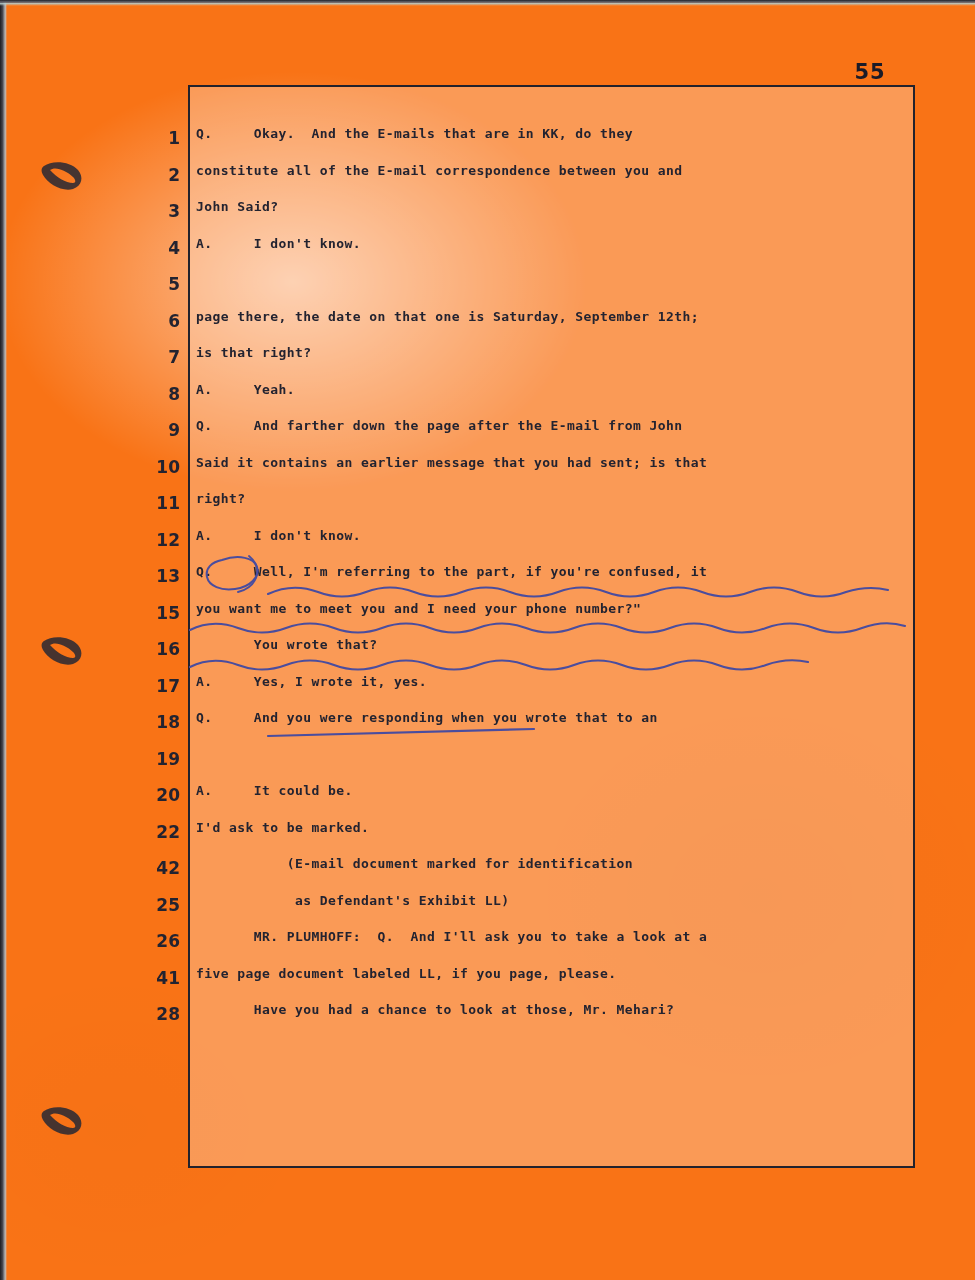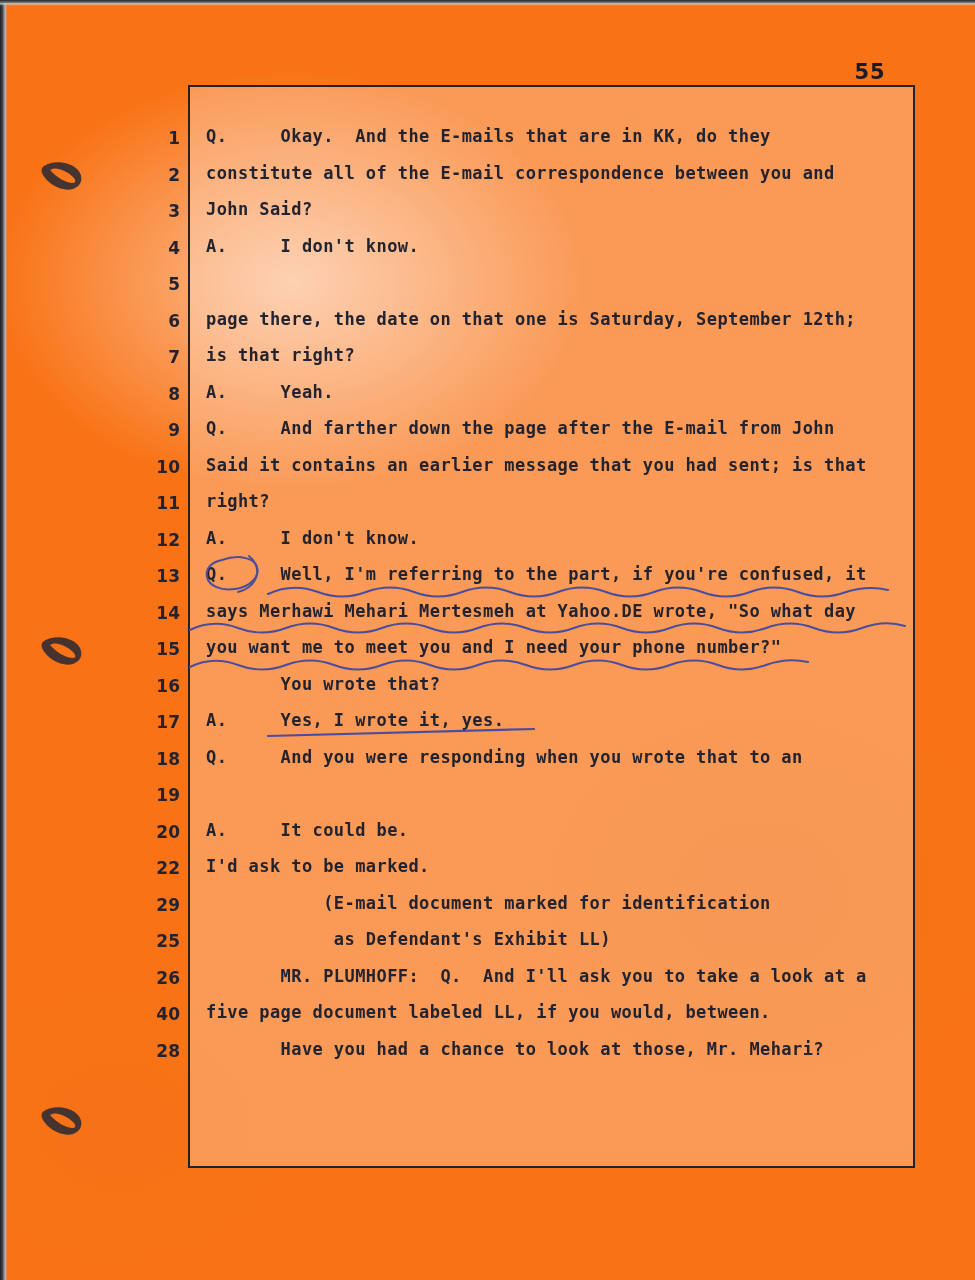--- a/index.html
+++ b/index.html
@@ -101,24 +101,24 @@
     width: 30px;
     text-align: right;
     top: 6px;
     font-family: "DejaVu Sans", sans-serif;
     font-size: 17px;
     font-weight: 700;
     color: #232330;
   }
   .line-text {
     position: absolute;
-    left: 206px;
+    left: 196px;
     top: 4px;
     font-family: "DejaVu Sans Mono", monospace;
-    font-size: 17px;
+    font-size: 13px;
     font-weight: 700;
     letter-spacing: 0.42px;
     color: #232330;
     white-space: pre;
   }
 
   
   .ink {
     position: absolute;
     left: 0; top: 0;
@@ -199,24 +199,20 @@
     </div>
     <div class="line">
       <span class="line-no">12</span>
       <span class="line-text">A.     I don't know.</span>
     </div>
     <div class="line">
       <span class="line-no">13</span>
       <span class="line-text">Q.     Well, I'm referring to the part, if you're confused, it</span>
     </div>
     <div class="line">
-      <span class="line-no">14</span>
-      <span class="line-text">says Merhawi Mehari Mertesmeh at Yahoo.DE wrote, "So what day</span>
-    </div>
-    <div class="line">
       <span class="line-no">15</span>
       <span class="line-text">you want me to meet you and I need your phone number?"</span>
     </div>
     <div class="line">
       <span class="line-no">16</span>
       <span class="line-text">       You wrote that?</span>
     </div>
     <div class="line">
       <span class="line-no">17</span>
       <span class="line-text">A.     Yes, I wrote it, yes.</span>
@@ -230,34 +226,34 @@
     </div>
     <div class="line">
       <span class="line-no">20</span>
       <span class="line-text">A.     It could be.</span>
     </div>
     <div class="line">
       <span class="line-no">22</span>
       <span class="line-text">I'd ask to be marked.</span>
     </div>
     <div class="line">
-      <span class="line-no">29</span>
+      <span class="line-no">42</span>
       <span class="line-text">           (E-mail document marked for identification</span>
     </div>
     <div class="line">
       <span class="line-no">25</span>
       <span class="line-text">            as Defendant's Exhibit LL)</span>
     </div>
     <div class="line">
       <span class="line-no">26</span>
       <span class="line-text">       MR. PLUMHOFF:  Q.  And I'll ask you to take a look at a</span>
     </div>
     <div class="line">
-      <span class="line-no">40</span>
-      <span class="line-text">five page document labeled LL, if you would, between.</span>
+      <span class="line-no">41</span>
+      <span class="line-text">five page document labeled LL, if you page, please.</span>
     </div>
     <div class="line">
       <span class="line-no">28</span>
       <span class="line-text">       Have you had a chance to look at those, Mr. Mehari?</span>
     </div>
   </div>
 
   <svg class="ink" viewBox="0 0 975 1280">
     <g fill="none" stroke="#4a4d9e" stroke-width="2.1" stroke-linecap="round" stroke-linejoin="round">
 

